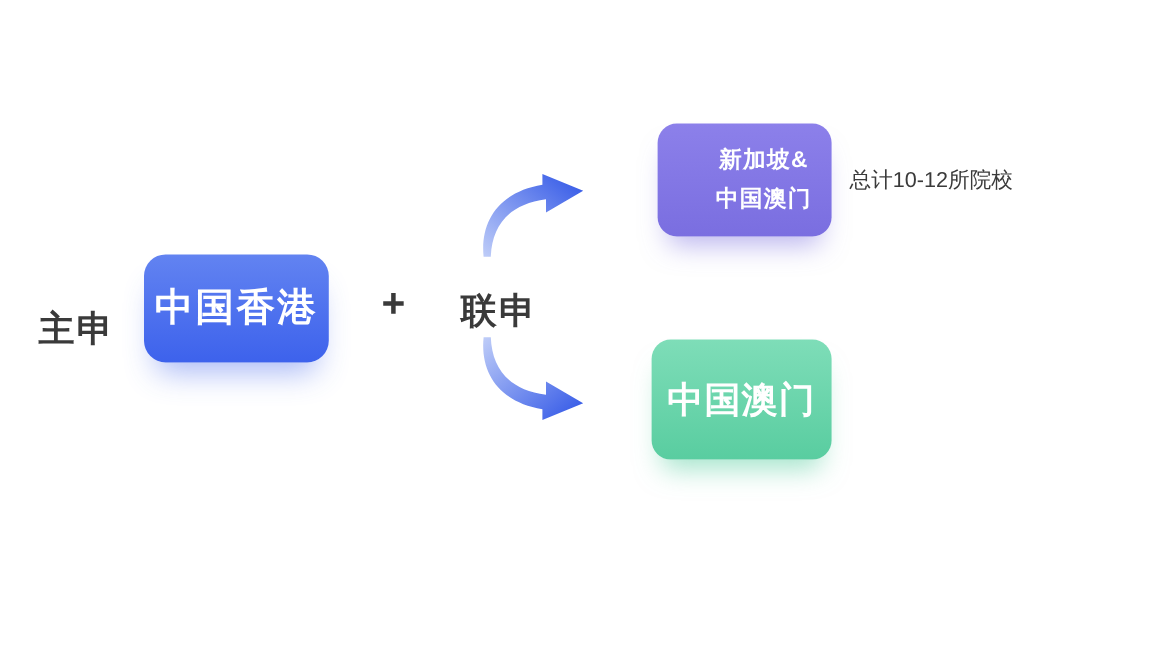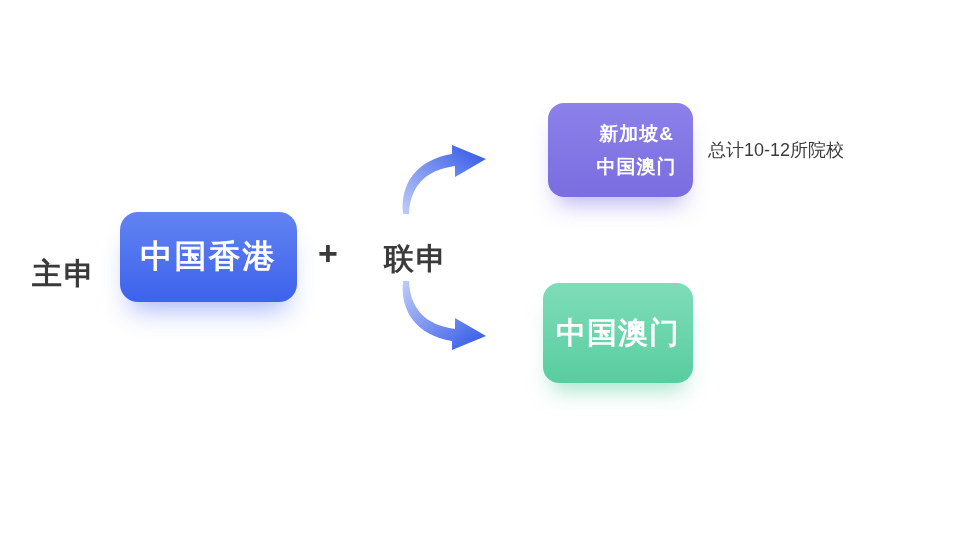--- a/index.html
+++ b/index.html
@@ -24,21 +24,21 @@
     justify-content: center;
     text-align: center;
     color: #ffffff;
     font-weight: 700;
     background: linear-gradient(180deg, var(--c1), var(--c2));
     white-space: nowrap;
   }
 
   .node-primary {
     left: 120px; top: 212px;
-    width: 177px; height: 90px;
+    width: 154px; height: 90px;
     border-radius: 18px;
     font-size: 32px;
     letter-spacing: 2px;
     box-shadow: 0 18px 26px -10px rgba(62, 98, 236, 0.45);
   }
 
   .node-branch-top {
     left: 548px; top: 103px;
     width: 145px; height: 94px;
     border-radius: 16px;

